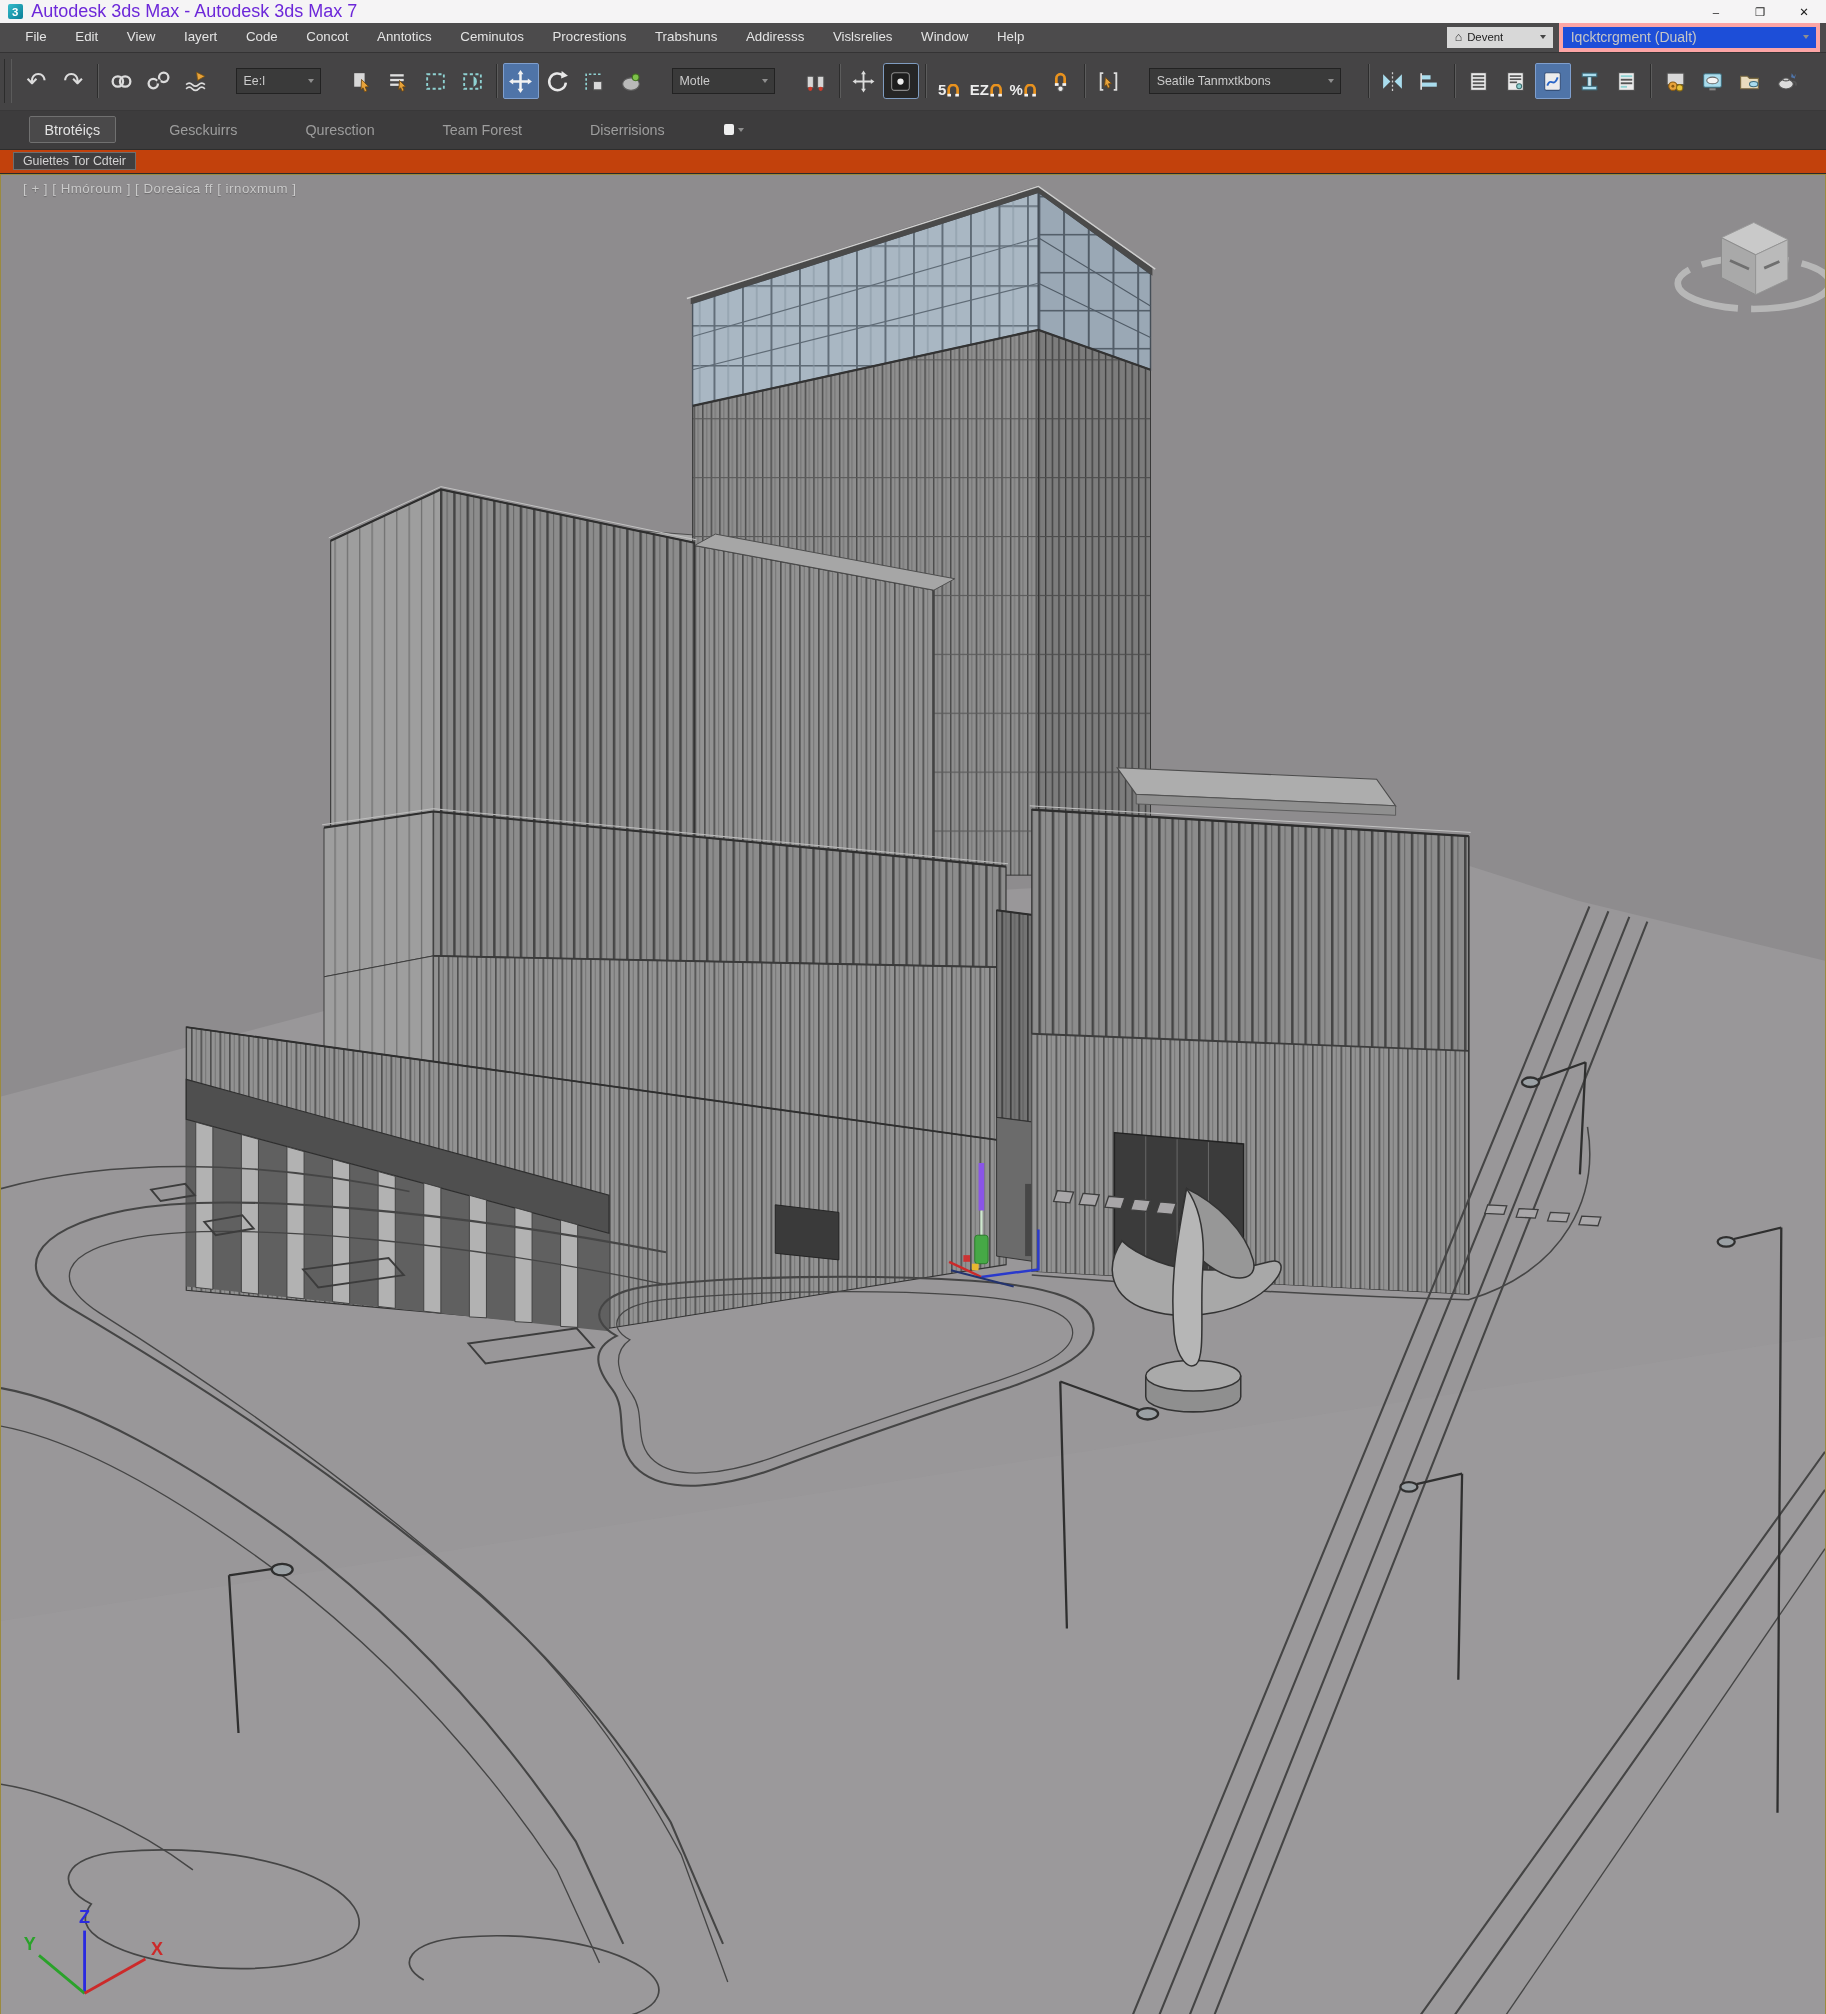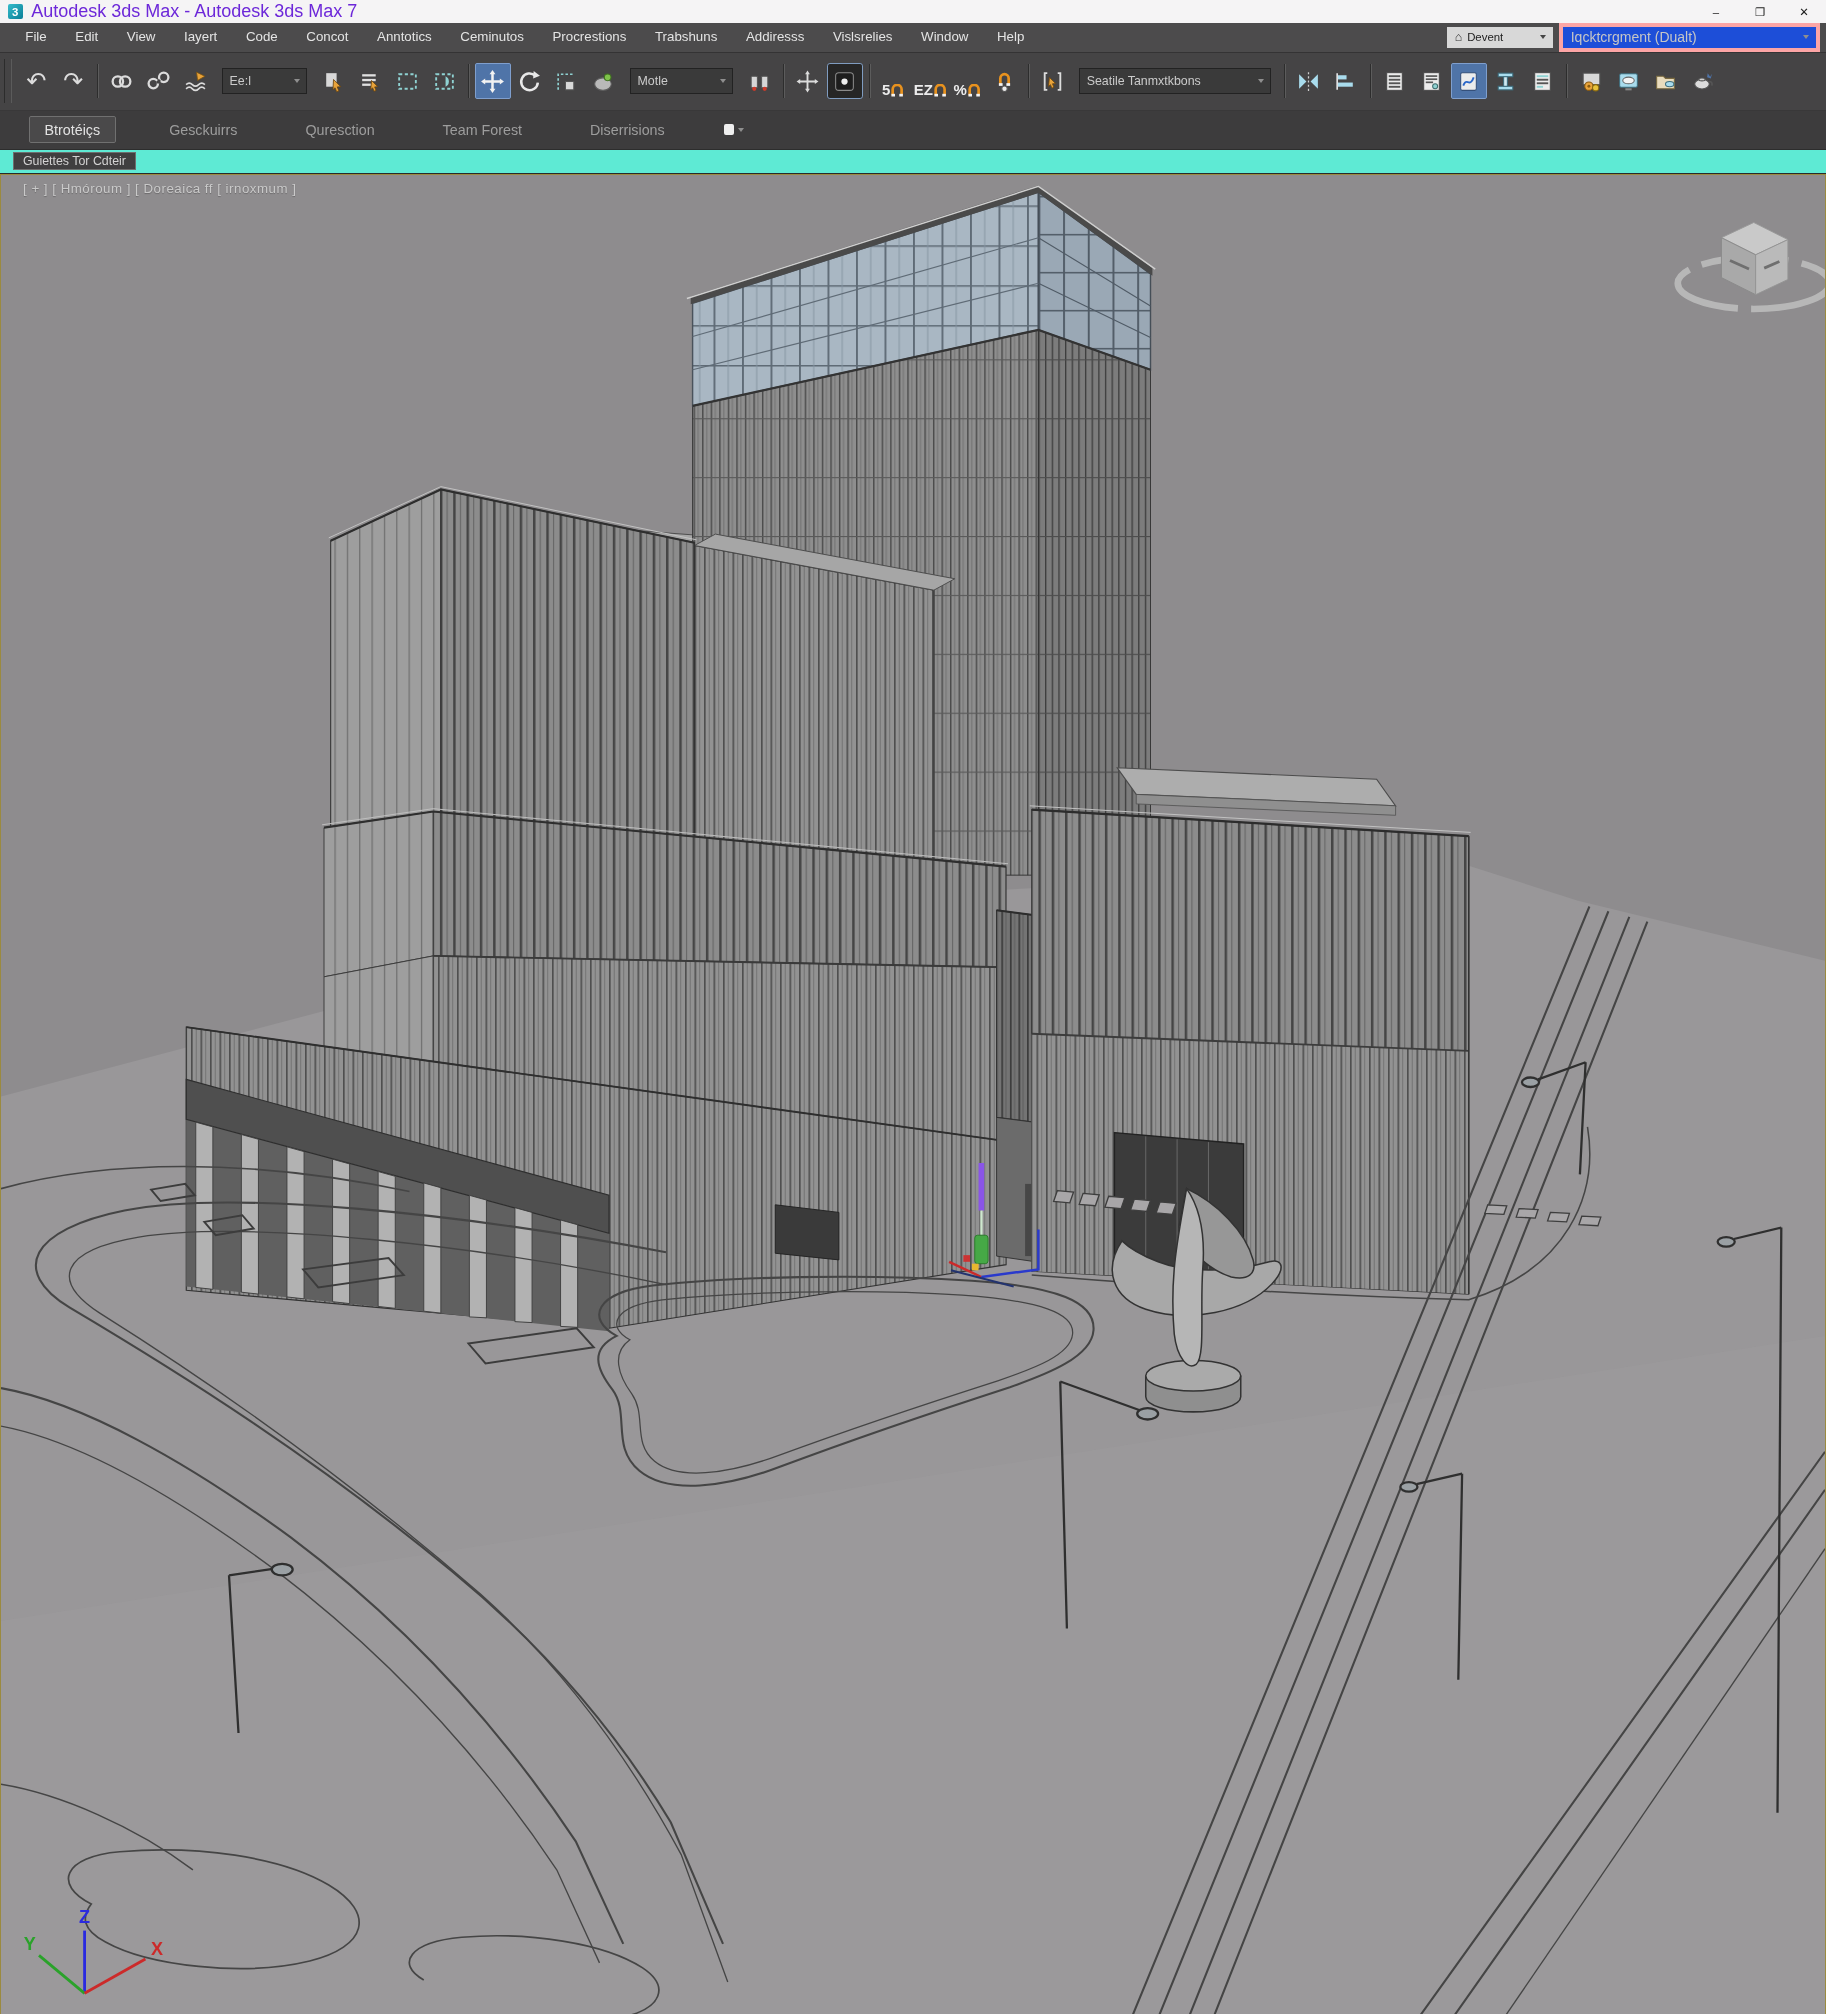--- a/index.html
+++ b/index.html
@@ -21,31 +21,31 @@
   .ws .caret{border-top-color:#444}
   .house{font-size:12.4px;line-height:1;color:#333}
   
   .toolbar{height:57px;background:#454445;display:flex;align-items:center;padding:0 1.9px;gap:1px;border-top:1px solid #343334;border-bottom:1px solid #393839}
   .grip{width:6.7px;height:44px;border-left:1.9px solid #2c2c2c;border-right:1.9px solid #5b5b5b;margin:0 4.8px 0 1.9px}
   .tbb{width:36px;height:36px;background:transparent;border:1px solid transparent;display:flex;align-items:center;justify-content:center;padding:0;position:relative}
   .tbb.active{background:#4f74a8;border:1px solid #7f9fce;border-radius:1.9px}
   .tbb.pressed{background:#262626;border:1px solid #7f9cc0;border-radius:2.9px}
   .tbb .g{font-size:24px;color:#dcdcdc;line-height:1;font-family:"DejaVu Sans",sans-serif}
   .sep{width:1px;height:34px;background:#2d2d2d;margin:0 4.8px;box-shadow:1px 0 0 #5c5c5c}
-  .dd{height:24px;background:#3a3a3a;border:1px solid #222;display:flex;align-items:center;justify-content:space-between;padding:0 6.7px;color:#cbcbcb;font-size:12.4px;margin:0 7px;white-space:nowrap}
+  .dd{height:24px;background:#3a3a3a;border:1px solid #222;display:flex;align-items:center;justify-content:space-between;padding:0 6.7px;color:#cbcbcb;font-size:12.4px;margin:0 21px;white-space:nowrap}
   .w74{width:70px}.w92{width:88px}.w186{width:177px}
   .snapwrap{display:flex;align-items:flex-end;gap:0}
   .snap-label{color:#ececec;font-size:15px;font-weight:bold}
   
   .ribbon{height:38px;background:#3d3c3d;display:flex;align-items:center;padding-left:28.5px;border-bottom:1px solid #2d2d2d}
   .rtab{color:#9d9d9d;font-size:14.3px;padding:4.8px 15px;margin-right:38px;white-space:nowrap}
   .rtab.selected{color:#e2e2e2;background:#4a494a;border:1px solid #707070;border-radius:1.9px}
   .rmore{width:32px;height:17px;background:transparent;border:none;display:flex;align-items:center;gap:3.8px}
   .rmore .pill{width:19px;height:11.4px;background:#efefef;border-radius:1.9px;display:inline-block}
-  .subrow{height:23px;background:#5eead4;display:flex;align-items:center;padding-left:13.3px;border-bottom:1px solid #2a2a2a}
+  .subrow{height:23px;background:#c2410c;display:flex;align-items:center;padding-left:13.3px;border-bottom:1px solid #2a2a2a}
   .panelbtn{border:1px solid #6e6e6e;color:#d2d2d2;font-size:12.4px;padding:1px 8.6px;background:#403f40;white-space:nowrap}
   
   .viewport{position:relative;height:1845px;box-sizing:border-box;border:1.9px solid #9b8a3f;background:#8e8c8e;overflow:hidden}
   .vplabel{position:absolute;left:22px;top:6.7px;color:#c9c9c9;font-size:13.3px;letter-spacing:0.5px;z-index:6;text-shadow:0 1px 1px rgba(0,0,0,.25)}
   svg.scene{position:absolute;inset:0;width:100%;height:100%;display:block}
   .icon-svg{display:block}
 </style>
 </head>
 <body>
 

